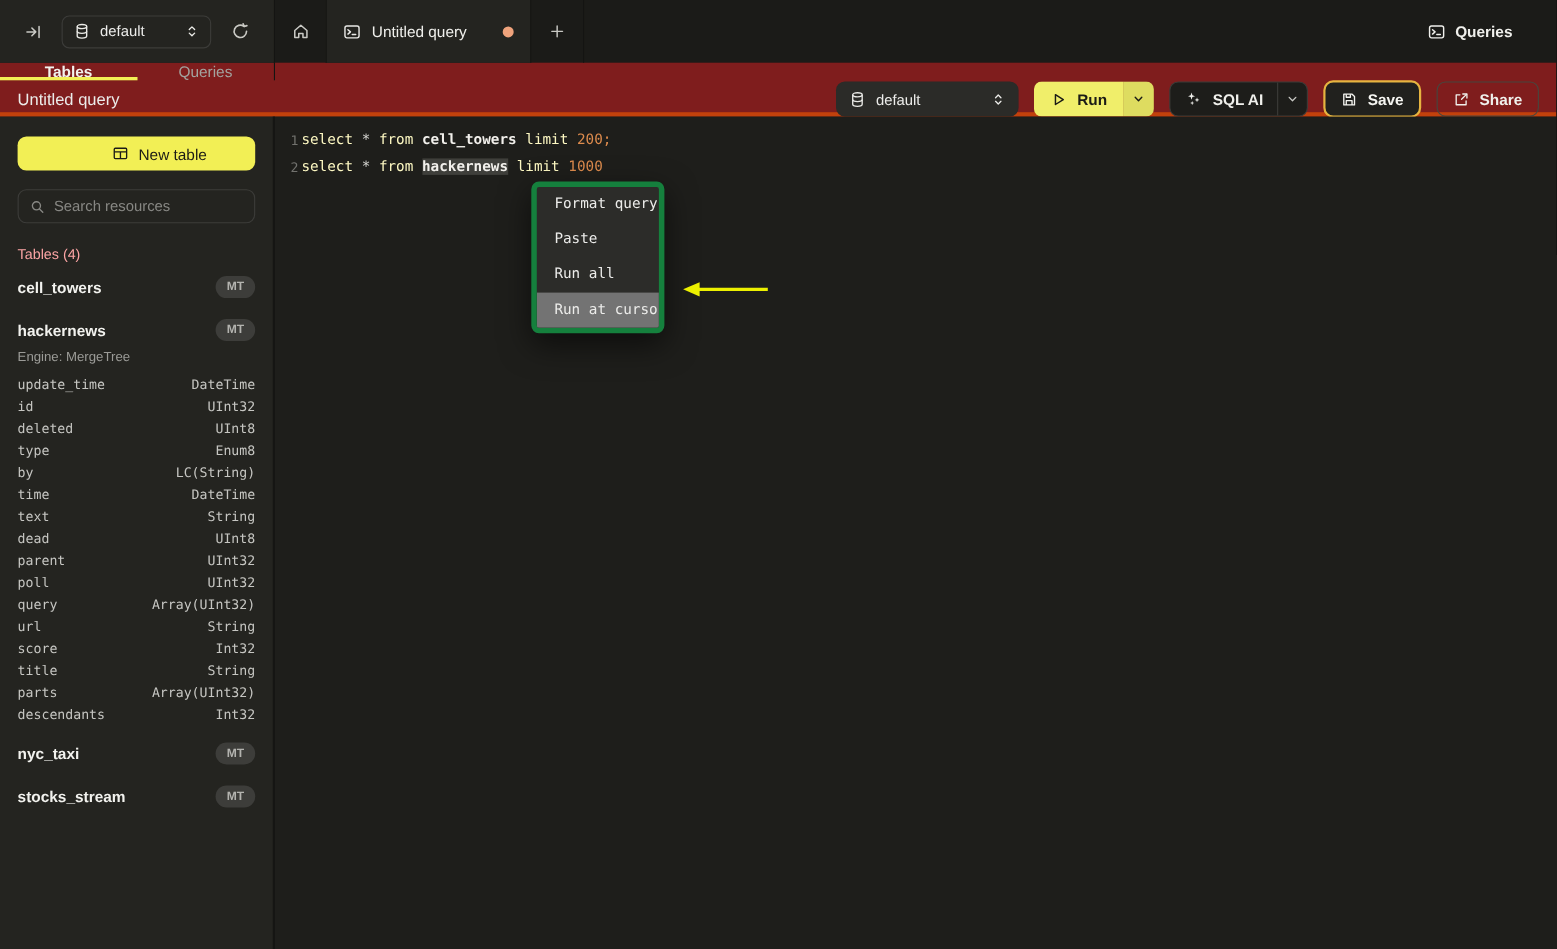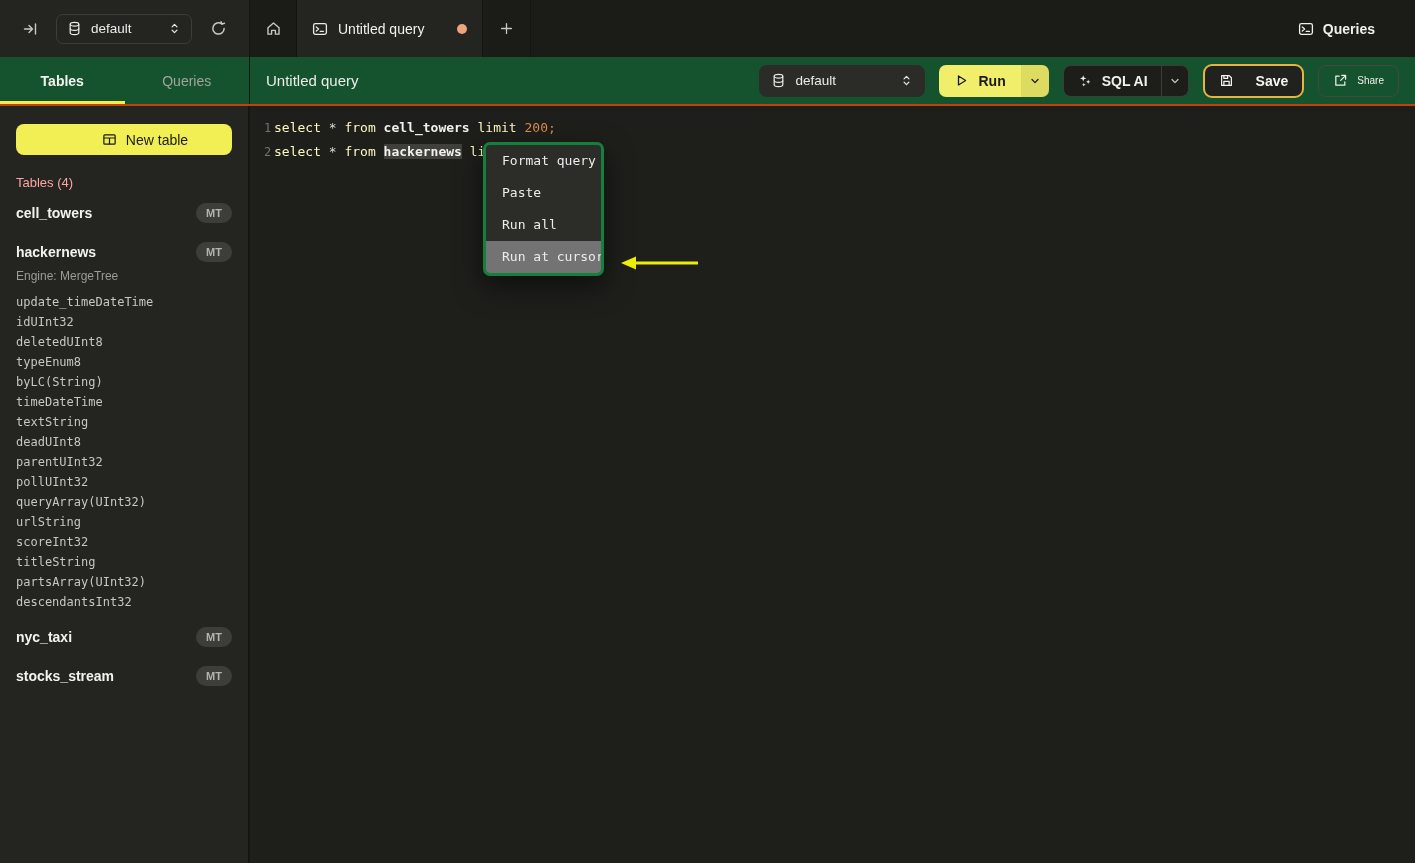--- a/index.html
+++ b/index.html
@@ -31,45 +31,45 @@
   }
   .qtab .t-label { flex:1; font-size:14px; color:#f0f0ec; }
   .dot { width:10px; height:10px; border-radius:50%; background:#efa37c; flex:none; }
   .plus-btn { width:48px; border-right:1px solid #141412; display:flex; align-items:center; justify-content:center; color:#c9c9c4; cursor:pointer; }
   .queries-btn {
     margin-left:auto; margin-right:40px; align-self:center; display:flex; align-items:center; gap:9px;
     color:#f0f0ec; font-size:14px; font-weight:600; cursor:pointer;
   }
 
   
-  .subbar { height:49px; display:flex; background:#14532d; border-bottom:2px solid #c2410c; }
+  .subbar { height:49px; display:flex; background:#7f1d1d; border-bottom:4px solid #c2410c;flex-direction:column; }
   .side-tabs { width:250px; flex:none; position:relative; display:flex; border-right:1px solid #141412; }
   .side-tab { width:125px; display:flex; align-items:center; justify-content:center; font-size:14px; color:#a3a39f; cursor:pointer; }
   .side-tab.active { color:#f2f2ee; font-weight:600; }
   .side-tab-underline { position:absolute; left:0; bottom:0; width:125px; height:3px; background:#f2ef55; }
   .toolbar { flex:1; display:flex; align-items:center; padding:0 16px; }
   .toolbar-title { font-size:15px; color:#ececea; }
   .toolbar-right { margin-left:auto; display:flex; align-items:center; gap:14px; }
   .tb-select {
     height:32px; width:166px; display:flex; align-items:center; gap:9px; padding:0 12px;
     background:#2b2b28; border-radius:8px; cursor:pointer;
   }
   .tb-select .lbl { flex:1; font-size:13.5px; color:#ececea; }
   .run-btn { display:flex; height:32px; border-radius:7px; overflow:hidden; cursor:pointer; }
   .run-main { background:#f0ee6a; color:#1b1b16; display:flex; align-items:center; gap:9px; padding:4px 15px; font-weight:600; font-size:14px; }
   .run-chev { width:28px; background:#dedc60; color:#1b1b16; display:flex; align-items:center; justify-content:center; }
   .sqlai-btn { height:32px; display:flex; align-items:stretch; border:1px solid #3c3c39; border-radius:8px; background:#1d1d1a; cursor:pointer; }
   .sqlai-main { display:flex; align-items:center; gap:9px; padding:0 13px; font-size:14px; font-weight:600; color:#f0f0ec; }
   .sqlai-chev { width:27px; border-left:1px solid #3c3c39; display:flex; align-items:center; justify-content:center; color:#c9c9c4; }
   .save-btn {
-    height:34px; display:flex; align-items:center; gap:22px; padding:0 14px; font-size:14px; font-weight:600;
+    height:34px; display:flex; align-items:center; gap:9px; padding:0 14px; font-size:14px; font-weight:600;
     background:#21211e; border:2px solid #e6b440; border-radius:9px; color:#f5f5f1; cursor:pointer;
   }
   .share-btn {
-    height:32px; display:flex; align-items:center; gap:9px; padding:0 14px; font-size:10px; font-weight:400;
+    height:32px; display:flex; align-items:center; gap:9px; padding:0 14px; font-size:14px; font-weight:700;
     background:transparent; border:1px solid #47473f; border-radius:8px; color:#f0f0ec; cursor:pointer;
   }
 
   
   .main { display:flex; height:757px; }
   .sidebar { width:250px; flex:none; background:#242420; border-right:2px solid #151513; padding:18px 16px 0; }
   .new-table-btn {
     height:31px; background:#f2ef55; border-radius:8px; color:#1b1b16; font-size:14px; font-weight:500;
     display:flex; align-items:center; justify-content:center; gap:9px; cursor:pointer;padding-left:42px;
   }
@@ -81,38 +81,38 @@
     flex:1; background:transparent; border:none; outline:none; color:#d6d6d2;
     font-size:13.5px; font-family:"Liberation Sans", sans-serif;
   }
   .search-box input::placeholder { color:#878783; }
   .section-label { margin-top:20px; font-size:13px; color:#fca5a5; }
   .tbl-row { height:33px; margin-top:6px; display:flex; align-items:center; justify-content:space-between; cursor:pointer; }
   .tbl-name { font-size:14px; font-weight:600; color:#f2f2ee; }
   .mt-badge { background:#3d3d3a; color:#b3b3af; font-size:11px; font-weight:600; padding:4px 10px; border-radius:11px; }
   .engine-line { margin:1px 0 9px; font-size:12px; color:#9b9b97; }
   .cols { margin-bottom:8px; font-family:"DejaVu Sans Mono", monospace; font-size:12px; color:#c6c6c2; }
-  .col-row { height:20px; display:flex; align-items:center; justify-content:flex-start; }
+  .col-row { height:20px; display:flex; align-items:center; justify-content:space-between; }
 
   
   .editor { flex:1; position:relative; background:#1e1e1b; padding-top:10px;
     font-family:"DejaVu Sans Mono", monospace; font-size:13px; line-height:24px; }
   .line { display:flex; }
   .ln { flex:none; width:24px; padding-left:14px; color:#72726e; font-size:12px; line-height:24px; }
   .code { white-space:pre; }
   .tok-kw { color:#fef9c3; }
   .tok-pl { color:#d6d6d2; }
   .tok-tbl { color:#f2f0ec; font-weight:bold; }
   .tok-num { color:#dd8b4d; }
   .tok-sel { background:#3f3f3b; }
 
   
   .context-menu {
-    position:absolute; left:233px; top:36px; width:121px;
-    background:#2c2c29; border:3px solid #15803d; border-radius:7px; overflow:hidden;
+    position:absolute; left:233px; top:59px; width:121px;
+    background:#2c2c29; border:5px solid #15803d; border-radius:7px; overflow:hidden;
     box-shadow:0 10px 28px rgba(0,0,0,.55);
   }
   .menu-item { height:32px; display:flex; align-items:center; padding:0 16px; font-size:13px; color:#ececea; cursor:pointer; white-space:nowrap; }
   .menu-item.hl { background:#737373; }
 
   
   .anno-arrow { position:absolute; left:369px; top:147px; }
 </style>
 </head>
 <body>
@@ -279,20 +279,29 @@
     <div class="sidebar">
       <div class="new-table-btn">
         <span>
           <svg width="15" height="15" viewBox="0 0 16 16" fill="none" stroke="currentColor" stroke-width="1.3" stroke-linejoin="round">
               <rect x="2" y="3" width="12" height="10" rx="1"></rect>
               <path d="M2 6.4h12M8 6.4V13"></path>
             </svg>
         </span>
         <span>New table</span>
       </div>
+      <div class="search-box">
+        <span>
+          <svg width="14" height="14" viewBox="0 0 16 16" fill="none" stroke="currentColor" stroke-width="1.4" stroke-linecap="round">
+              <circle cx="7" cy="7" r="4.2"></circle>
+              <path d="M10.2 10.2 13.6 13.6"></path>
+            </svg>
+        </span>
+        <input type="text" placeholder="Search resources" style="">
+      </div>
       <div class="section-label">Tables (4)</div>
       <div>
           <div class="tbl-row">
             <span class="tbl-name">cell_towers</span>
             <span class="mt-badge">MT</span>
           </div>
           <div class="tbl-row">
             <span class="tbl-name">hackernews</span>
             <span class="mt-badge">MT</span>
           </div>

